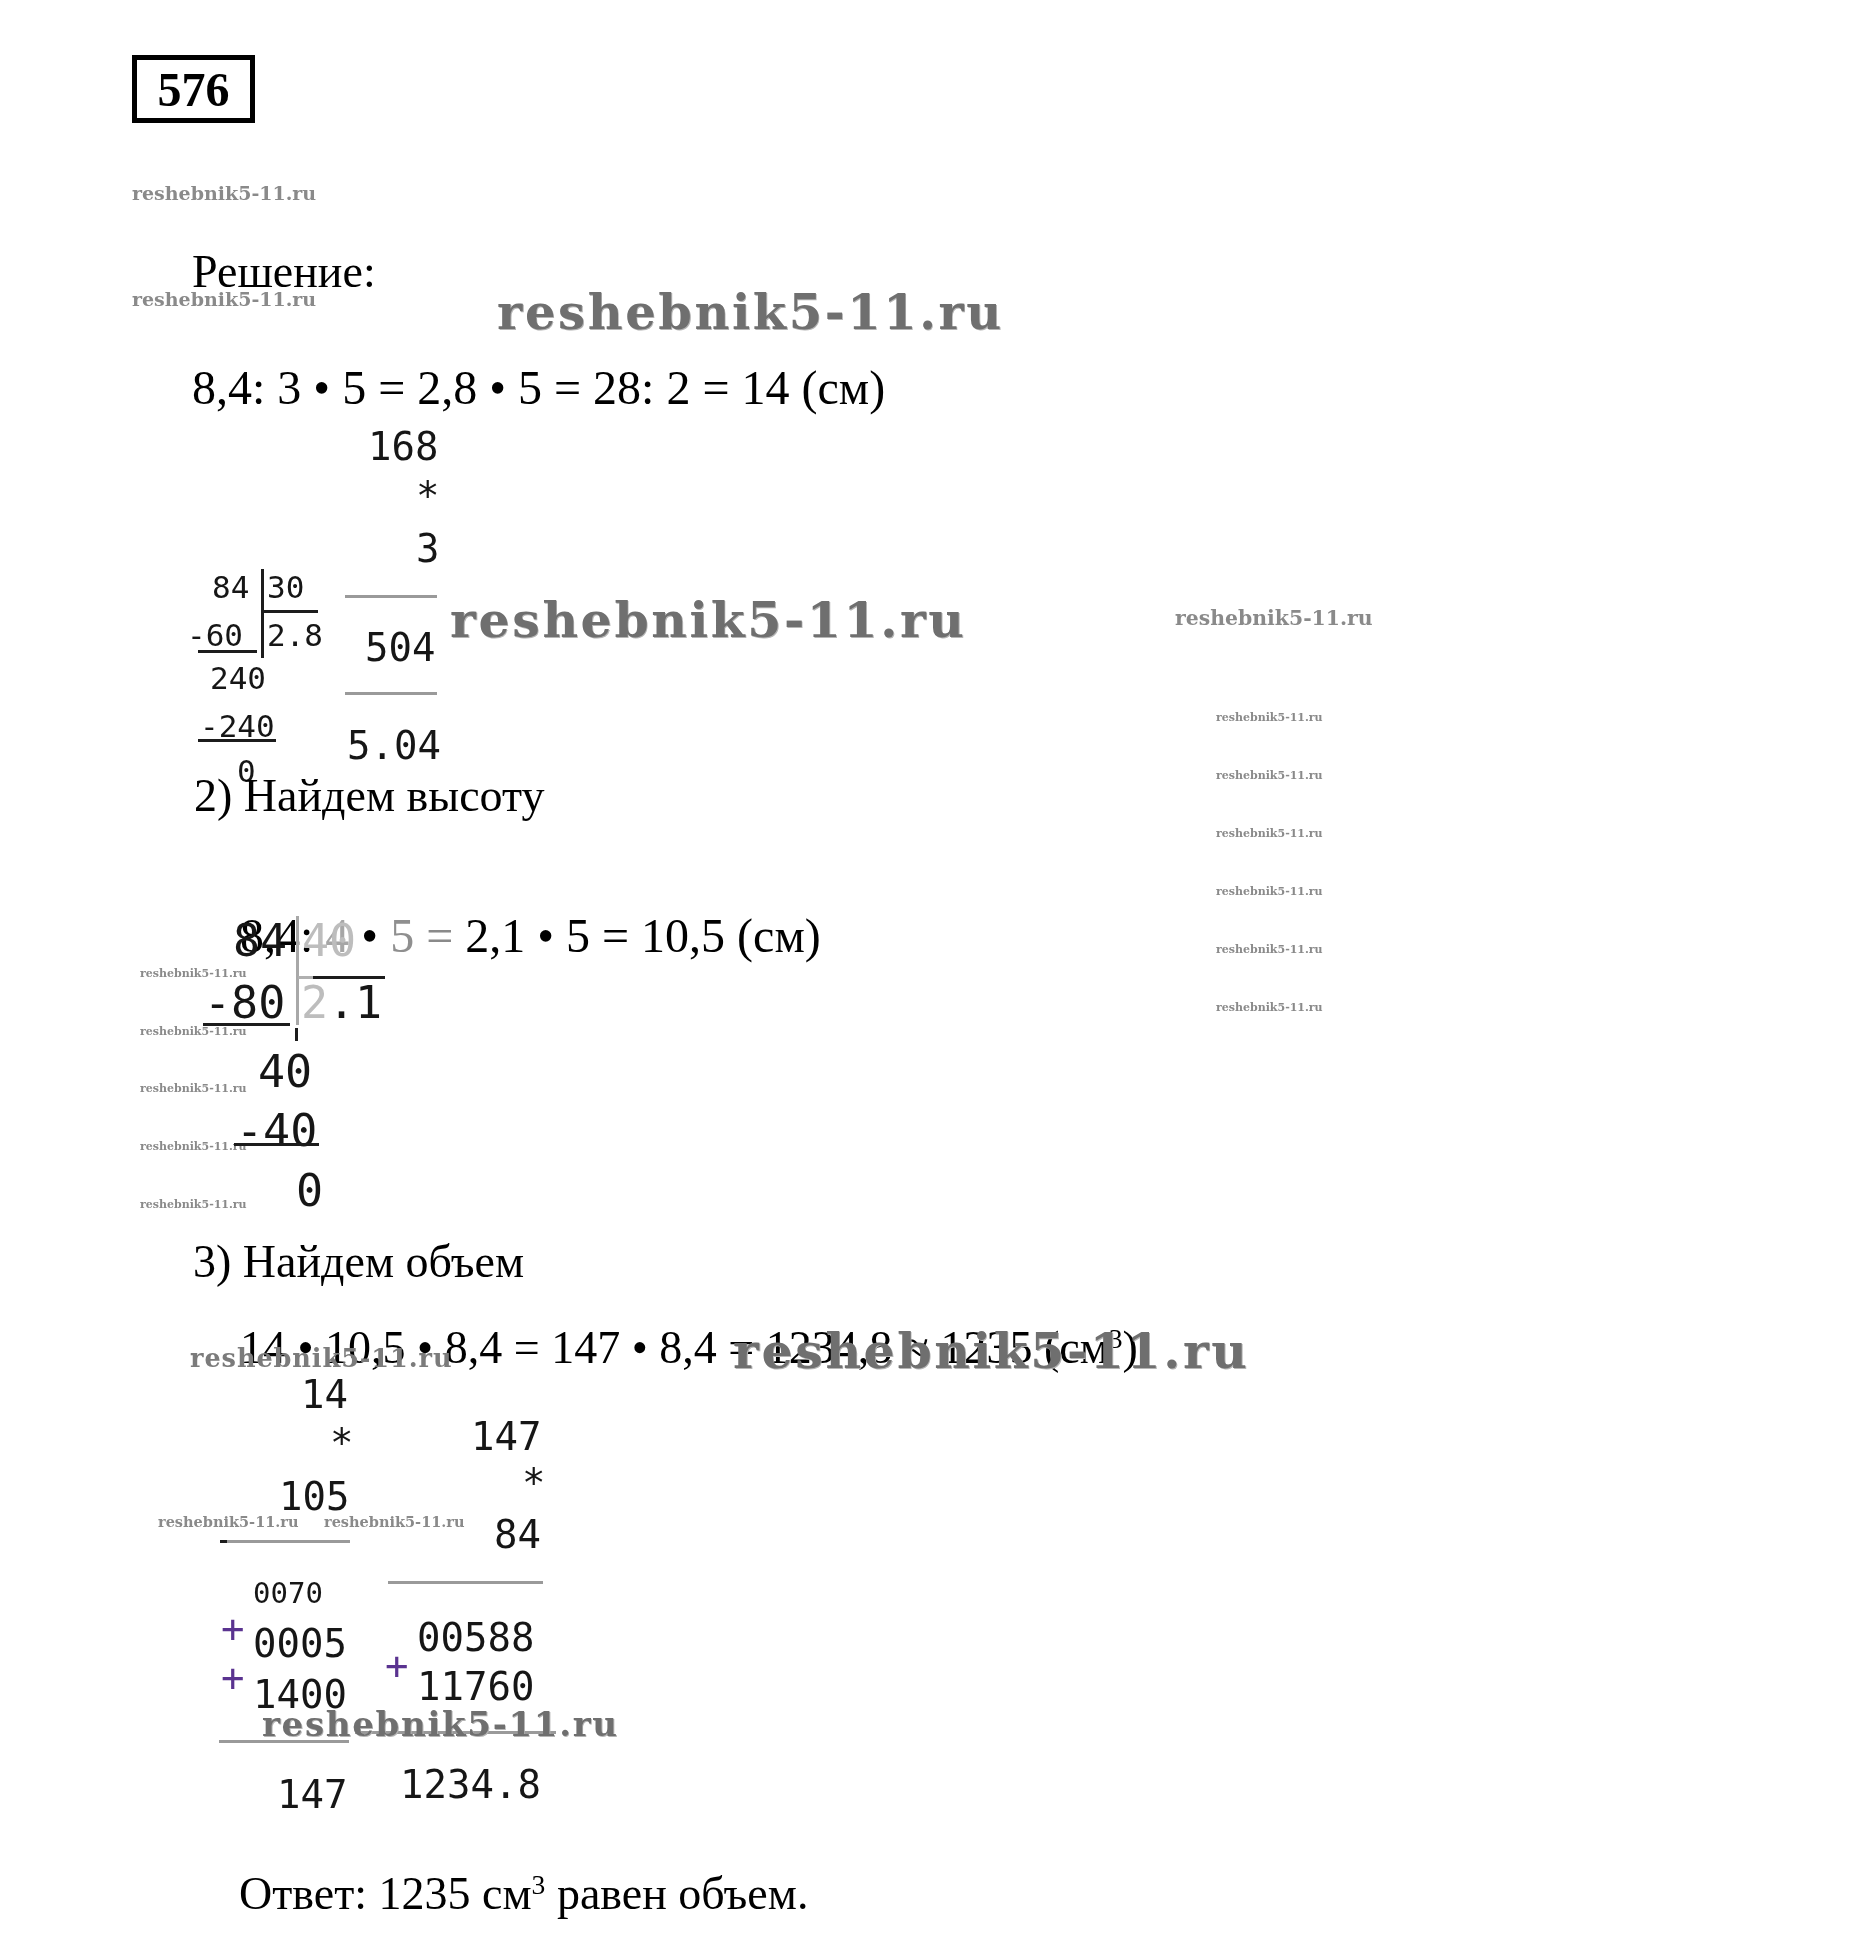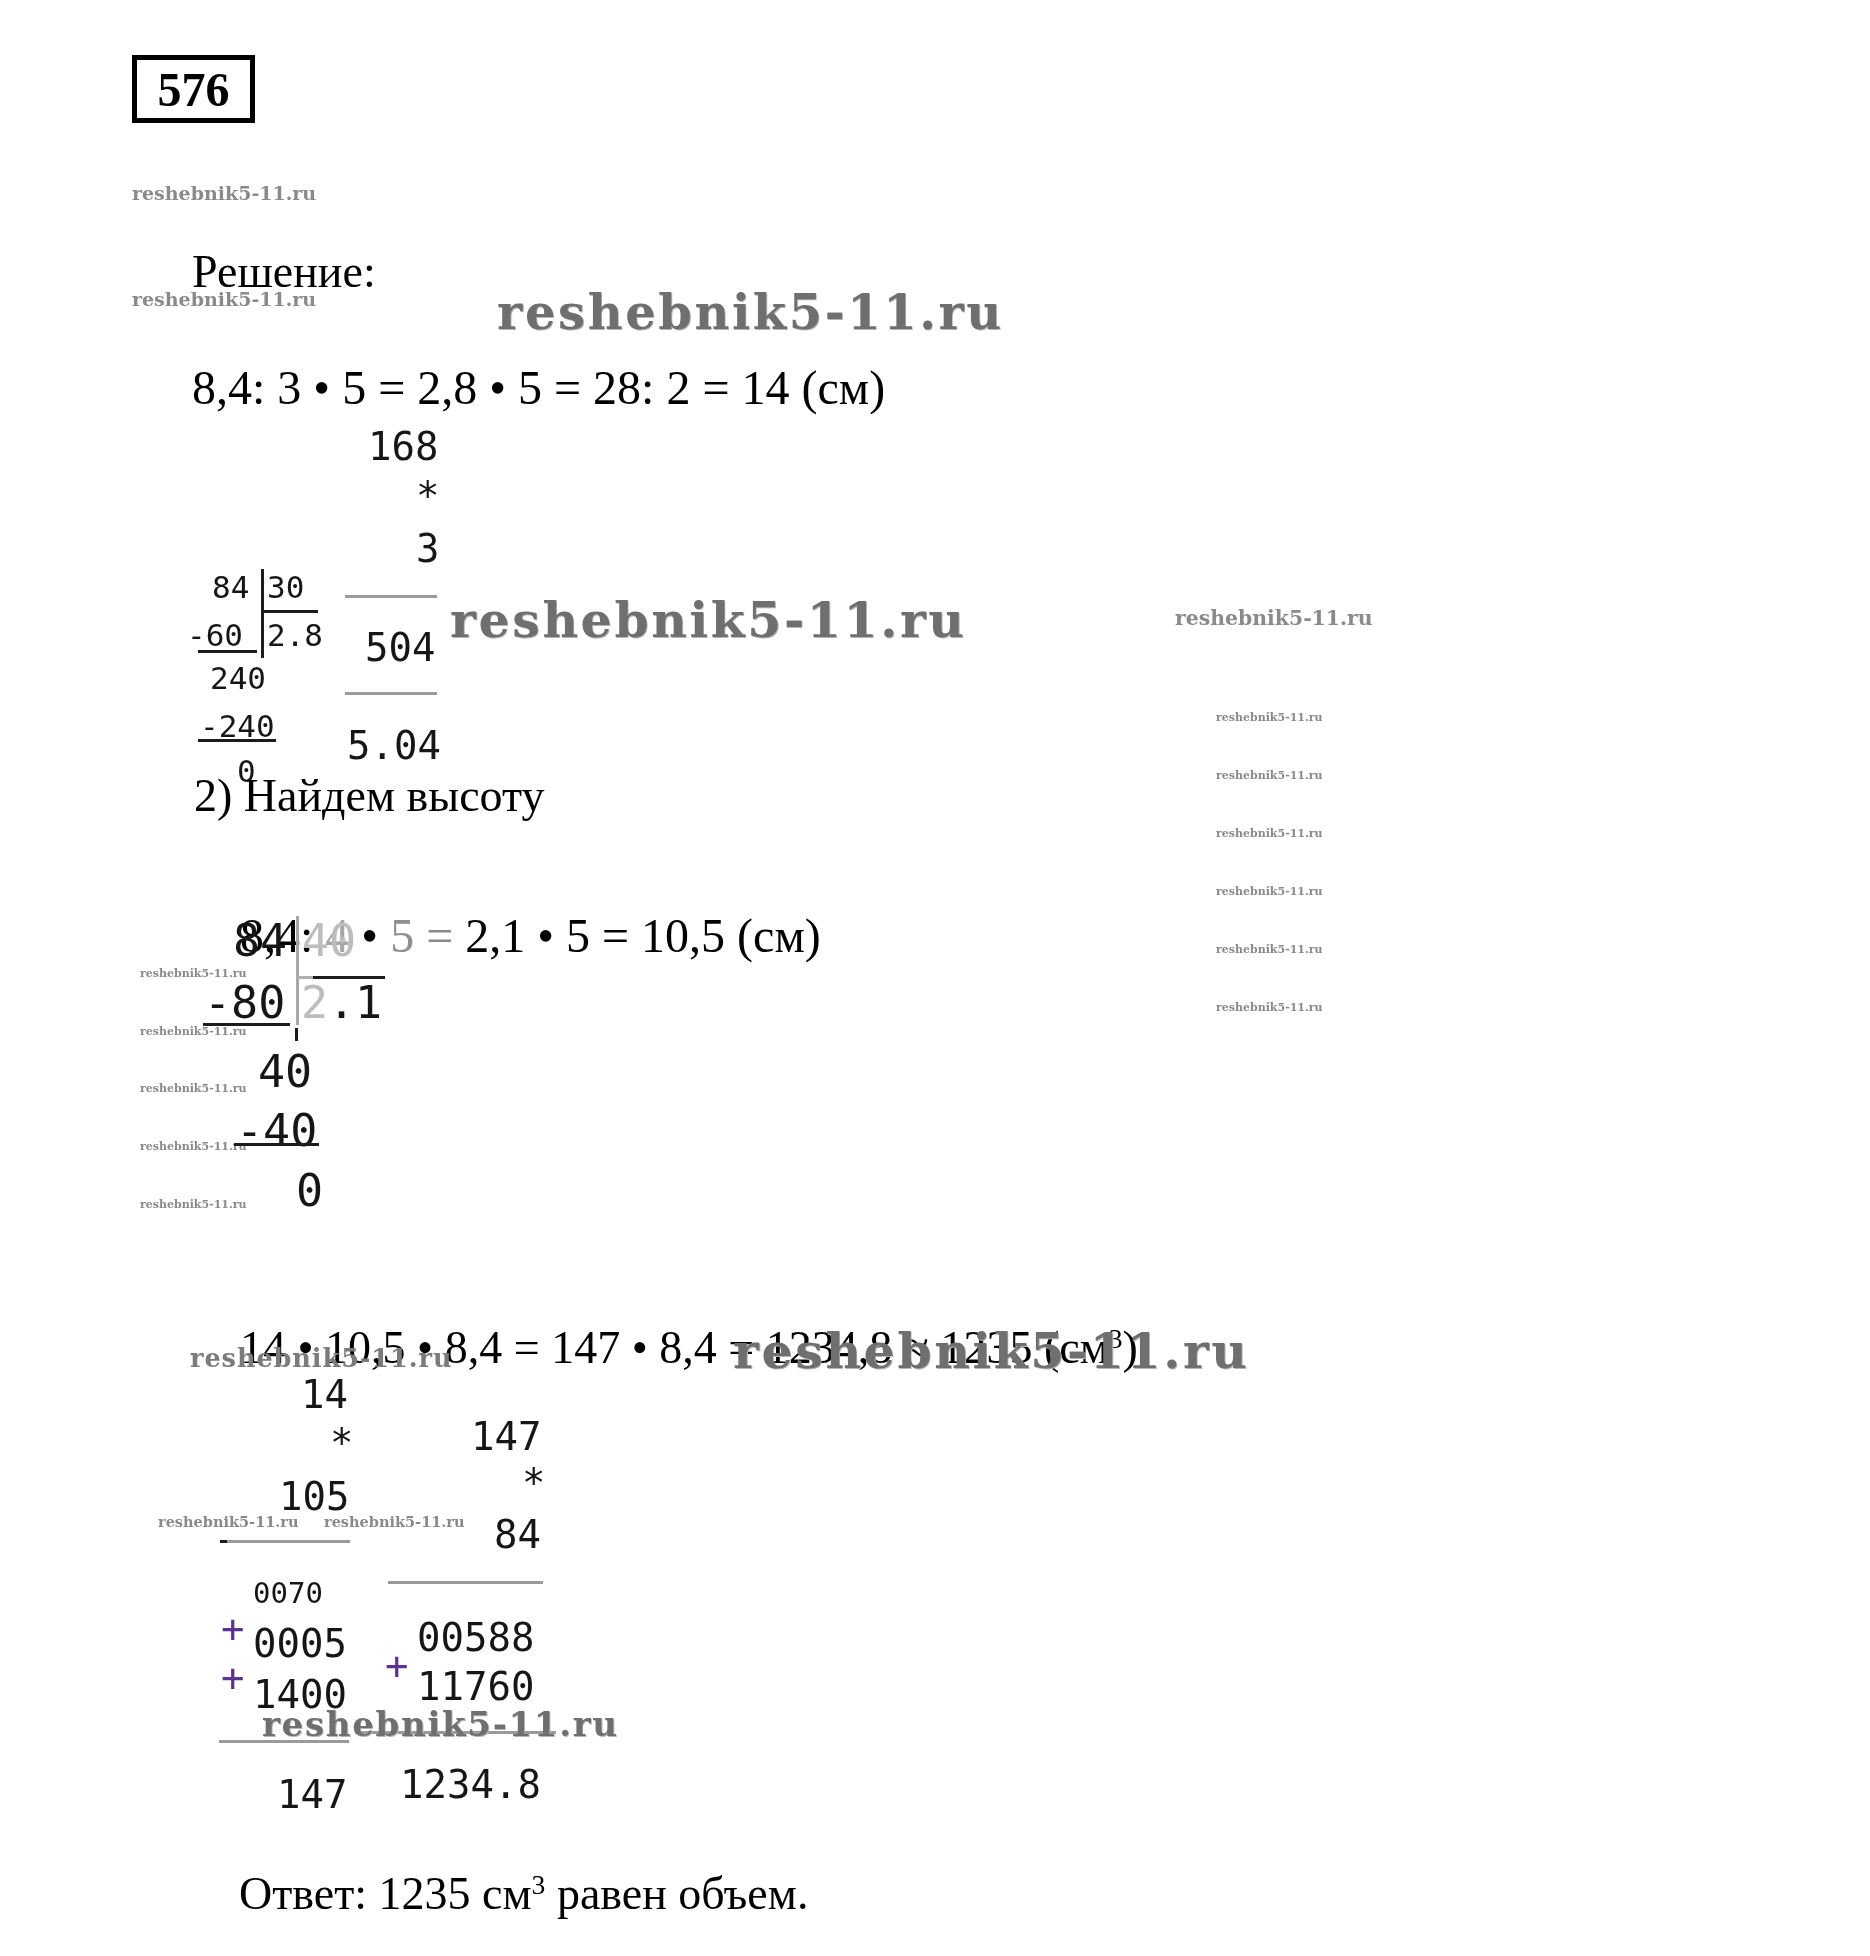--- a/index.html
+++ b/index.html
@@ -87,20 +87,21 @@
   <div class="abs mono" style="left:204px;top:980px;font-size:45px;">-80</div>
   <div class="abs mono faded-mono" style="left:301px;top:980px;font-size:45px;">2</div>
   <div class="abs mono" style="left:328px;top:980px;font-size:45px;">.1</div>
   <div class="rule dark-rule" style="left:203px;top:1023px;width:87px;height:3.4px;"></div>
   <div class="rule dark-rule" style="left:295px;top:1028px;width:3.4px;height:12.8px;"></div>
   <div class="abs mono" style="left:258px;top:1049px;font-size:45px;">40</div>
   <div class="abs mono" style="left:236px;top:1108px;font-size:45px;">-40</div>
   <div class="rule dark-rule" style="left:234px;top:1143px;width:85px;height:3.4px;"></div>
   <div class="abs mono" style="left:296px;top:1168px;font-size:45px;">0</div>
 
+  <div class="abs serif" style="left:193px;top:1239px;font-size:46px;">3) Найдем объем</div>
   <div class="abs serif" style="left:194px;top:1279px;font-size:46px;">
     <span>14 • 10,5 • 8,4 = 147 • 8,4 = 1234,8 ≈ 1235 (см</span><span class="sup">3</span><span>)</span>
   </div>
   <div class="abs wm" style="left:733px;top:1327px;font-size:49px;">reshebnik5-11.ru</div>
   <div class="abs wmsm" style="left:190px;top:1346px;font-size:25.6px;letter-spacing:0.9px;color:#7b7b7b;">reshebnik5-11.ru</div>
 
   <div class="abs mono" style="left:301px;top:1375px;font-size:39px;">14</div>
   <div class="abs mono" style="left:330px;top:1423px;font-size:39px;">*</div>
   <div class="abs mono" style="left:279px;top:1477px;font-size:39px;">105</div>
   <div class="abs wmsm" style="left:158px;top:1515px;font-size:14.5px;">reshebnik5-11.ru</div>

